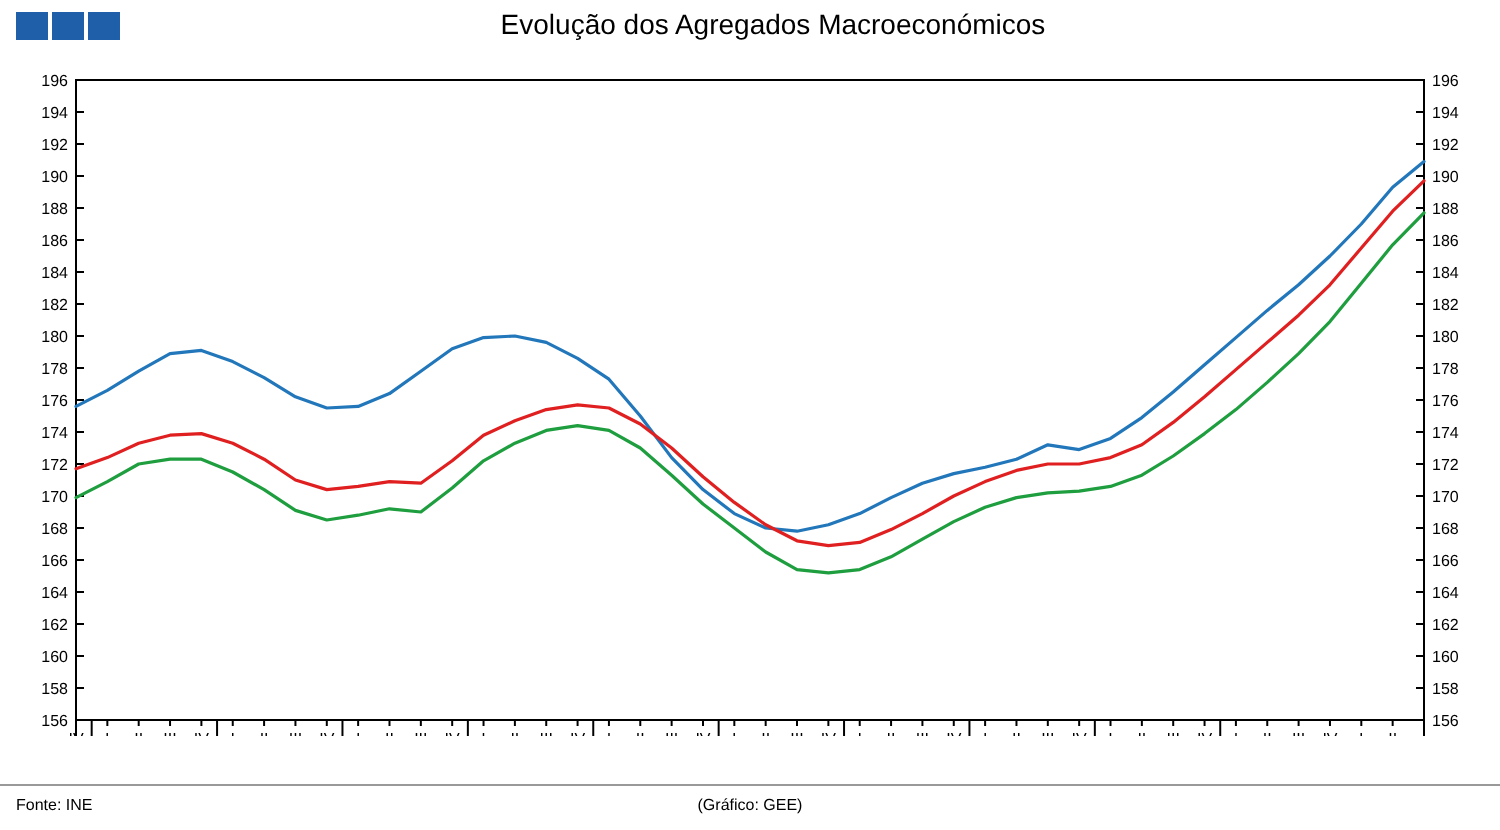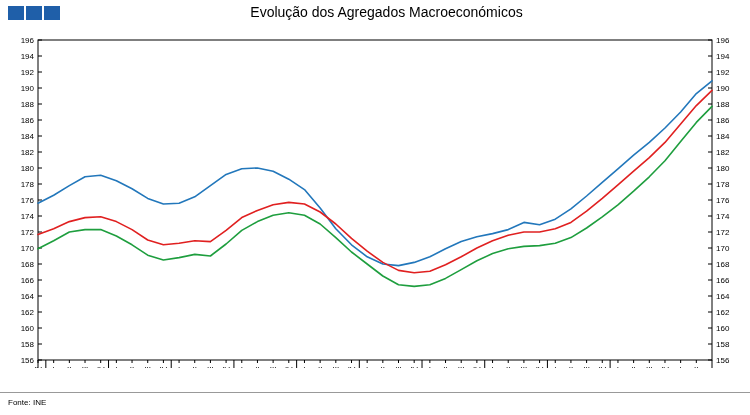--- a/index.html
+++ b/index.html
@@ -333,13 +333,14 @@
       <line x1="712" y1="332" x2="712" y2="358" stroke="#000" stroke-width="1"></line>
       <line x1="38" y1="358" x2="712" y2="358" stroke="#000" stroke-width="1"></line>
       <polyline points="38.00,175.20 53.67,167.20 69.35,157.60 85.02,148.80 100.70,147.20 116.37,152.80 132.05,160.80 147.72,170.40 163.40,176.00 179.07,175.20 194.74,168.80 210.42,157.60 226.09,146.40 241.77,140.80 257.44,140.00 273.12,143.20 288.79,151.20 304.47,161.60 320.14,180.00 335.81,200.80 351.49,216.80 367.16,228.80 382.84,236.00 398.51,237.60 414.19,234.40 429.86,228.80 445.53,220.80 461.21,213.60 476.88,208.80 492.56,205.60 508.23,201.60 523.91,194.40 539.58,196.80 555.26,191.20 570.93,180.80 586.60,168.00 602.28,154.40 617.95,140.80 633.63,127.20 649.30,114.40 664.98,100.00 680.65,84.00 696.33,65.60 712.00,52.80" fill="none" stroke="#2277BB" stroke-width="1.6" stroke-linejoin="round" stroke-linecap="round"></polyline>
       <polyline points="38.00,220.80 53.67,212.80 69.35,204.00 85.02,201.60 100.70,201.60 116.37,208.00 132.05,216.80 147.72,227.20 163.40,232.00 179.07,229.60 194.74,226.40 210.42,228.00 226.09,216.00 241.77,202.40 257.44,193.60 273.12,187.20 288.79,184.80 304.47,187.20 320.14,196.00 335.81,209.60 351.49,224.00 367.16,236.00 382.84,248.00 398.51,256.80 414.19,258.40 429.86,256.80 445.53,250.40 461.21,241.60 476.88,232.80 492.56,225.60 508.23,220.80 523.91,218.40 539.58,217.60 555.26,215.20 570.93,209.60 586.60,200.00 602.28,188.80 617.95,176.80 633.63,163.20 649.30,148.80 664.98,132.80 680.65,113.60 696.33,94.40 712.00,78.40" fill="none" stroke="#1E9E3E" stroke-width="1.6" stroke-linejoin="round" stroke-linecap="round"></polyline>
       <polyline points="38.00,206.40 53.67,200.80 69.35,193.60 85.02,189.60 100.70,188.80 116.37,193.60 132.05,201.60 147.72,212.00 163.40,216.80 179.07,215.20 194.74,212.80 210.42,213.60 226.09,202.40 241.77,189.60 257.44,182.40 273.12,176.80 288.79,174.40 304.47,176.00 320.14,184.00 335.81,196.00 351.49,210.40 367.16,223.20 382.84,234.40 398.51,242.40 414.19,244.80 429.86,243.20 445.53,236.80 461.21,228.80 476.88,220.00 492.56,212.80 508.23,207.20 523.91,204.00 539.58,204.00 555.26,200.80 570.93,194.40 586.60,183.20 602.28,170.40 617.95,156.80 633.63,143.20 649.30,129.60 664.98,114.40 680.65,96.00 696.33,77.60 712.00,62.40" fill="none" stroke="#E02020" stroke-width="1.6" stroke-linejoin="round" stroke-linecap="round"></polyline>
     </svg>
 </div>
 
 <div id="footer">
   <div id="source-note">Fonte: INE</div>
+  <div id="graph-note">(Gráfico: GEE)</div>
 </div>
 
 </body></html>

